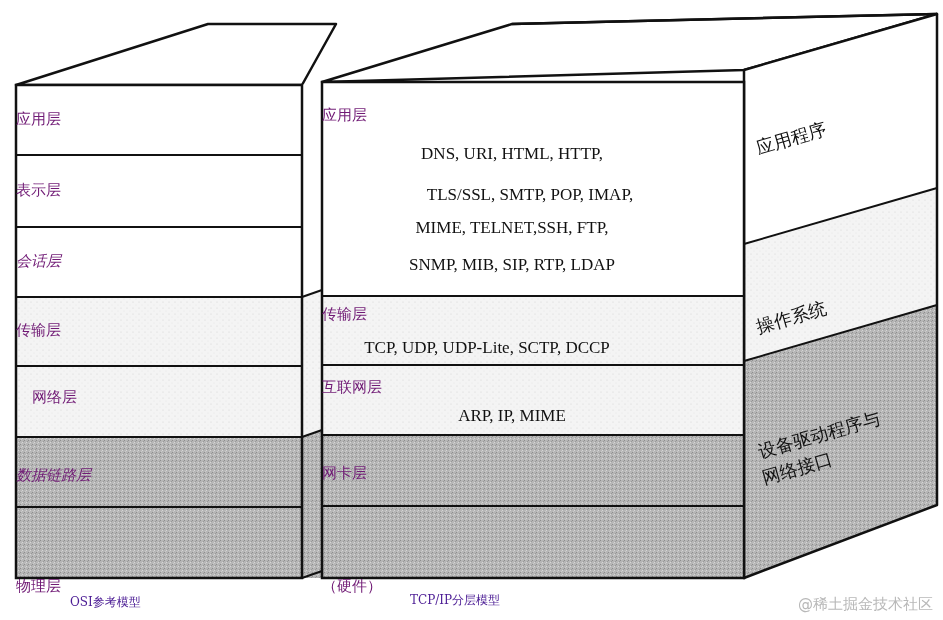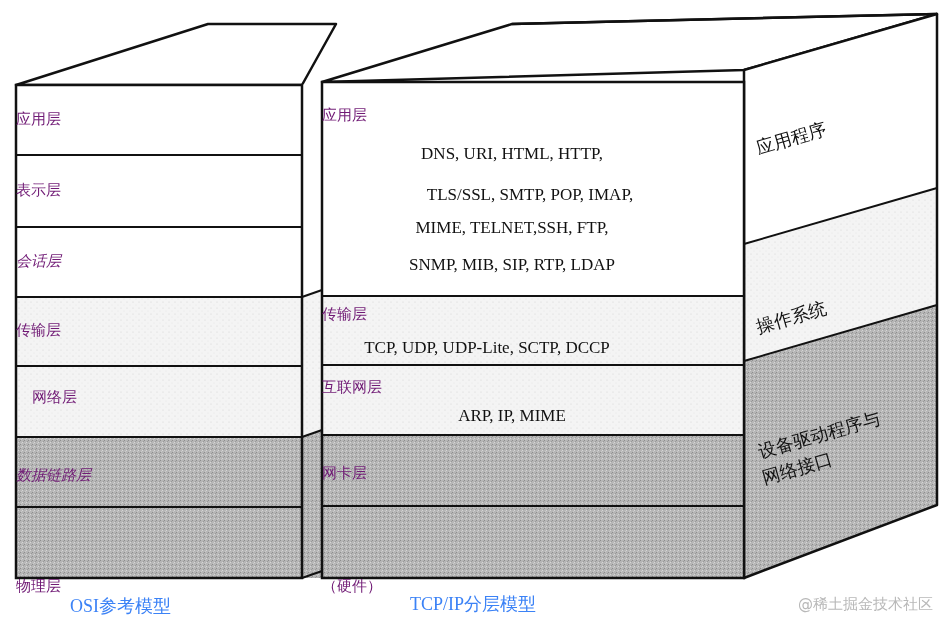--- a/index.html
+++ b/index.html
@@ -2,21 +2,21 @@
 <html><head>
 <meta charset="utf-8">
 <style>
   html, body { margin: 0; padding: 0; background: #ffffff; }
   body { width: 943px; height: 620px; position: relative; overflow: hidden;
          font-family: "DejaVu Serif", "Liberation Serif", serif; color: #111; }
   svg.shape { position: absolute; left: 0; top: 0; }
   .label { position: absolute; text-align: left; font-size: 15px; line-height: 1; color: #701a75; white-space: nowrap; }
   .proto { position: absolute; text-align: center; font-family: "Liberation Serif", "DejaVu Serif", serif;
            font-size: 17px; line-height: 1; color: #111; white-space: nowrap; }
-  .caption { position: absolute; font-size: 18px; color: #3b82f6; white-space: nowrap; font-family: Liberation Serif, serif; }
+  .caption { position: absolute; font-size: 12px; color: #4c1d95; white-space: nowrap; }
   .side { position: absolute; font-size: 18px; color: #111; white-space: nowrap; transform-origin: left bottom; }
   .watermark { position: absolute; right: 10px; bottom: 6px; font-size: 15px; color: #b8b8b8;
                font-family: "DejaVu Sans", sans-serif; text-align: right; }
 </style>
 </head>
 <body>
 
 <svg class="shape" width="943" height="620" viewBox="0 0 943 620">
   <defs>
     <pattern id="lightNoise" width="6" height="6" patternUnits="userSpaceOnUse">

